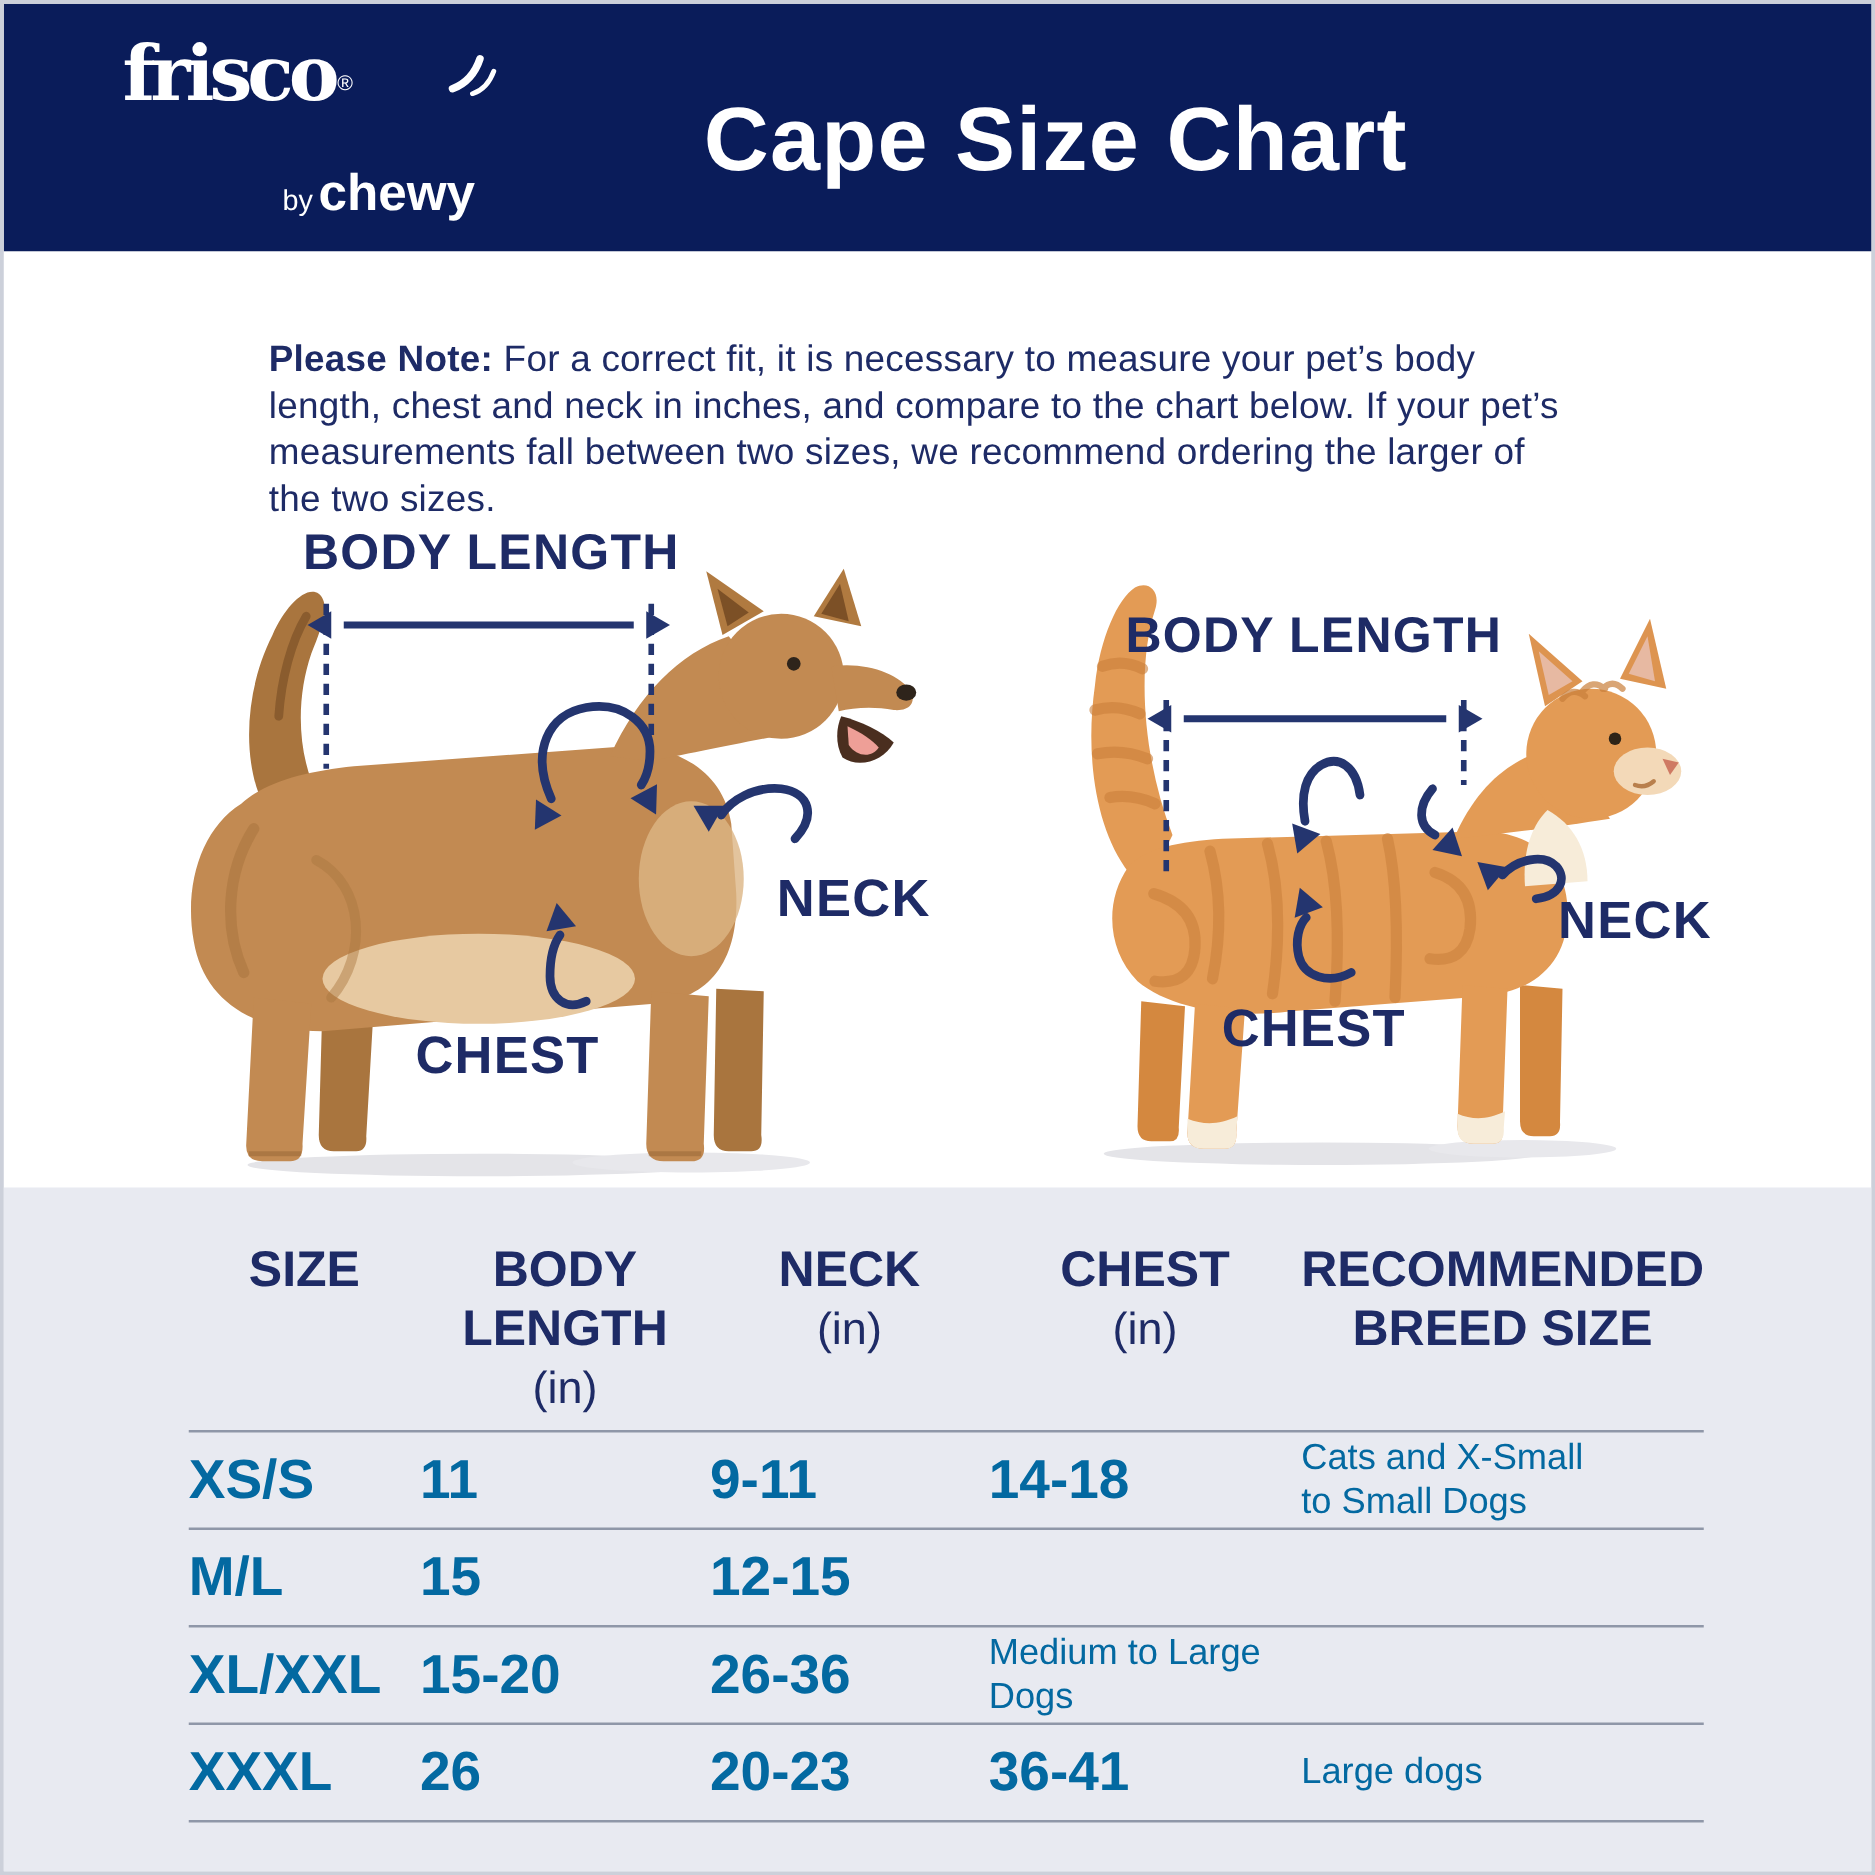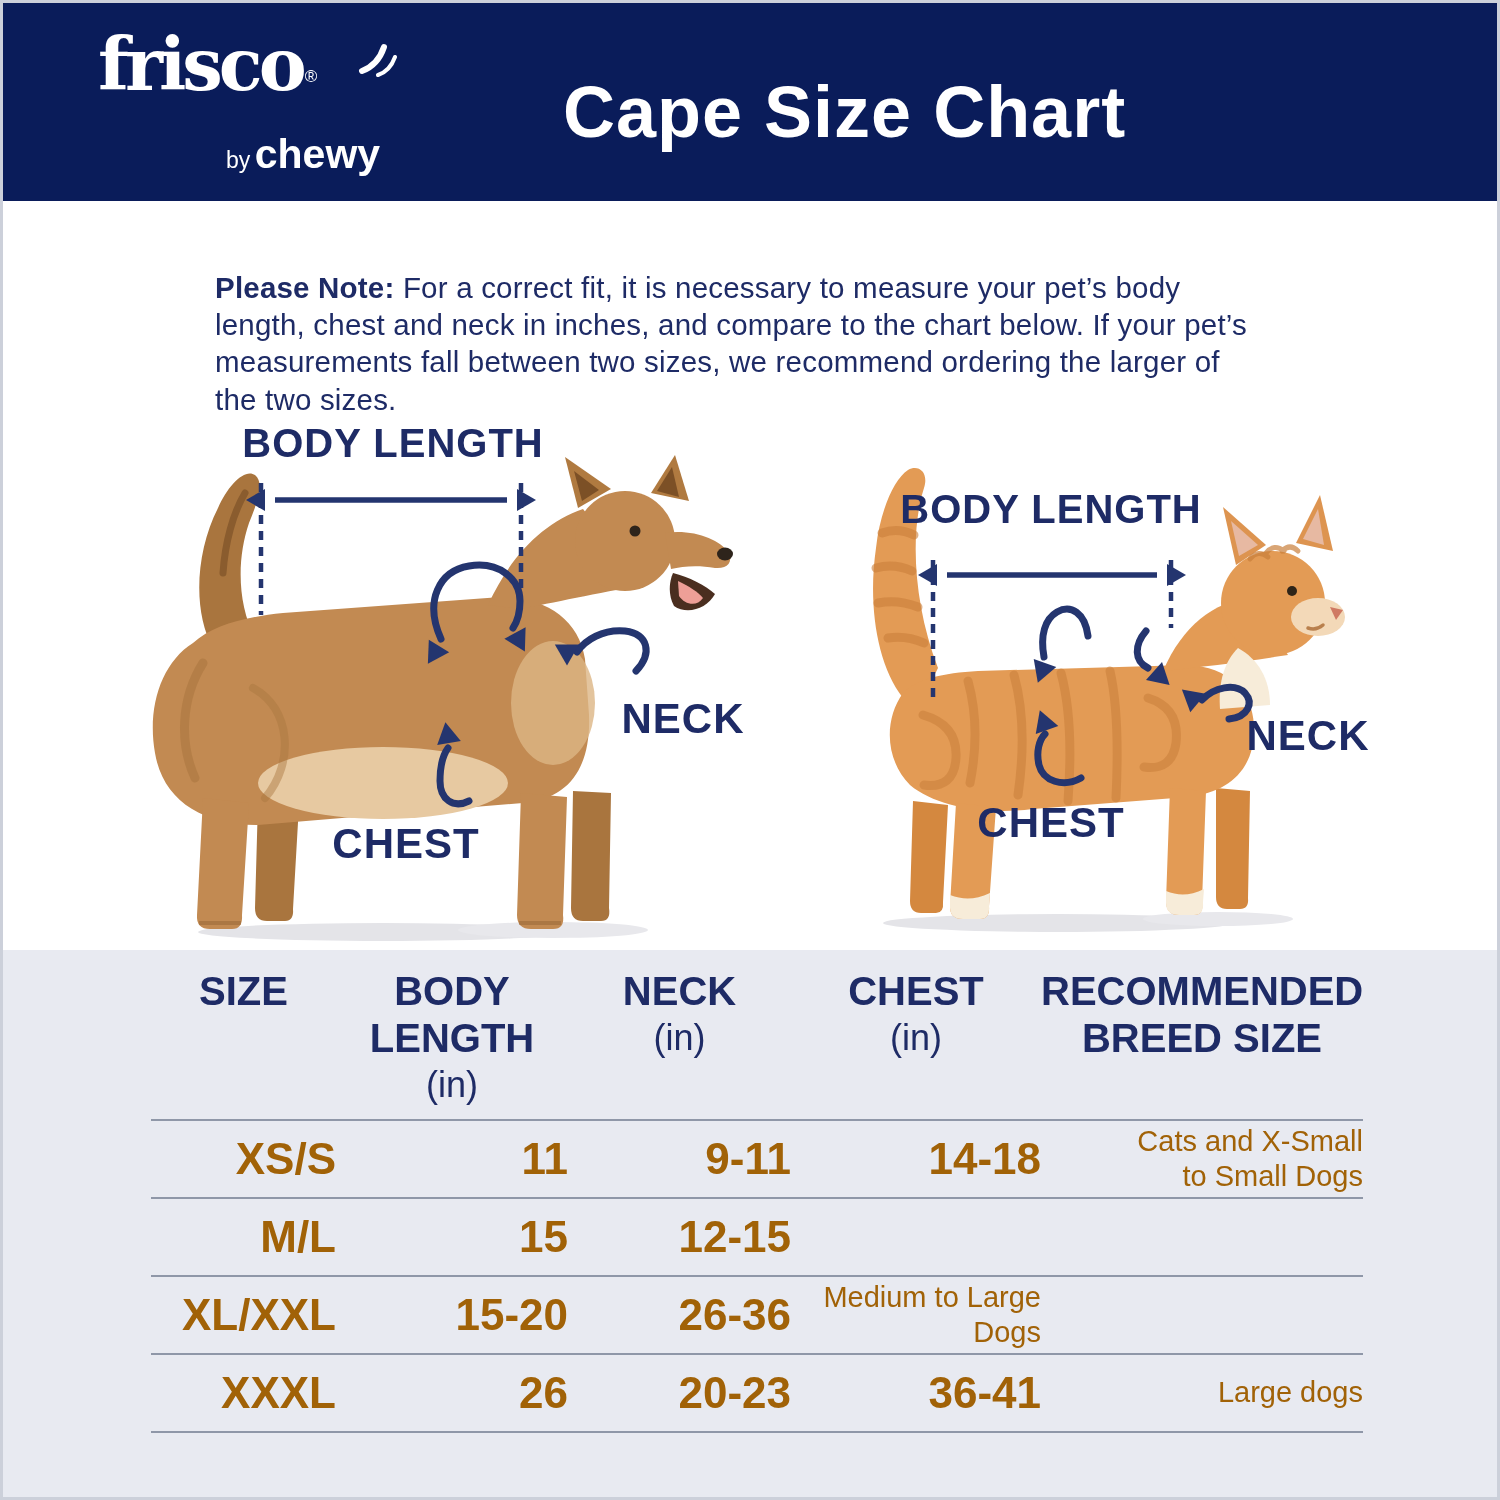--- a/index.html
+++ b/index.html
@@ -4,21 +4,21 @@
 <style>
   html,body{margin:0;padding:0;}
   body{width:1500px;height:1500px;font-family:"Liberation Sans",sans-serif;background:#ffffff;}
   .poster{position:relative;width:1500px;height:1500px;overflow:hidden;background:#ffffff;
           box-sizing:border-box;border:3px solid #ccd0da;}
 
   
   .header{position:absolute;left:0;top:0;width:1500px;height:198px;background:#0a1c5a;}
   .logo{position:absolute;left:95px;top:26px;width:320px;color:#ffffff;}
   .logo-brand{font-family:"DejaVu Serif","Liberation Serif",serif;font-weight:bold;
-              font-size:72px;letter-spacing:-4px;line-height:1;}
+              font-size:61px;letter-spacing:-4px;line-height:1;}
   .logo-reg{font-size:17px;vertical-align:8px;letter-spacing:0;margin-left:2px;}
   .logo-swoosh{position:absolute;left:258px;top:8px;}
   .logo-byline{position:absolute;left:128px;top:102px;white-space:nowrap;}
   .logo-by{font-size:23px;font-weight:normal;margin-top:37px;}
   .logo-chewy{font-size:41px;font-weight:bold;letter-spacing:0px;}
   .page-title{position:absolute;left:560px;top:68px;width:700px;text-align:left;
               color:#ffffff;font-size:72px;font-weight:bold;letter-spacing:1px;}
 
   
   .note{position:absolute;left:212px;top:236px;width:1050px;font-size:29.5px;line-height:1.27;
@@ -32,27 +32,27 @@
   .overlay{position:absolute;left:0;top:400px;width:1500px;height:560px;pointer-events:none;}
   .diagram-label{position:absolute;transform:translate(-50%,-50%);color:#1e2b66;
                  font-weight:bold;white-space:nowrap;letter-spacing:1px;}
   .lbl-bl{font-size:40px;}
   .lbl-sm{font-size:42px;}
 
   
   .table-section{position:absolute;left:0;top:947px;width:1500px;height:553px;background:#e8eaf1;}
   .tgrid{margin-left:148px;width:1212px;display:grid;
          grid-template-columns:185px 232px 223px 250px 322px;}
-  .thead{margin-top:18px;height:151px;box-sizing:border-box;}
+  .thead{margin-top:43px;height:151px;box-sizing:border-box;}
   .th{ text-align:center;color:#1e2b66;}
   .th-label{font-size:40px;font-weight:bold;line-height:1.17;}
   .th-unit{font-size:36px;font-weight:normal;line-height:1.1;margin-top:3px;}
   .trow{height:76px;border-top:2px solid #8f97a8;align-items:center;}
   .trow:last-child{border-bottom:2px solid #8f97a8;}
-  .td{text-align:right;color:#a16207;font-size:44px;font-weight:bold;}
+  .td{text-align:left;color:#0369a1;font-size:44px;font-weight:bold;}
   .td-breed{font-size:29px;font-weight:normal;line-height:1.22;white-space:pre-line;}
 </style>
 </head>
 <body>
 
 <div class="poster">
 
   <div class="header">
     <div class="logo">
       <span class="logo-brand">frisco</span><span class="logo-reg">®</span>

